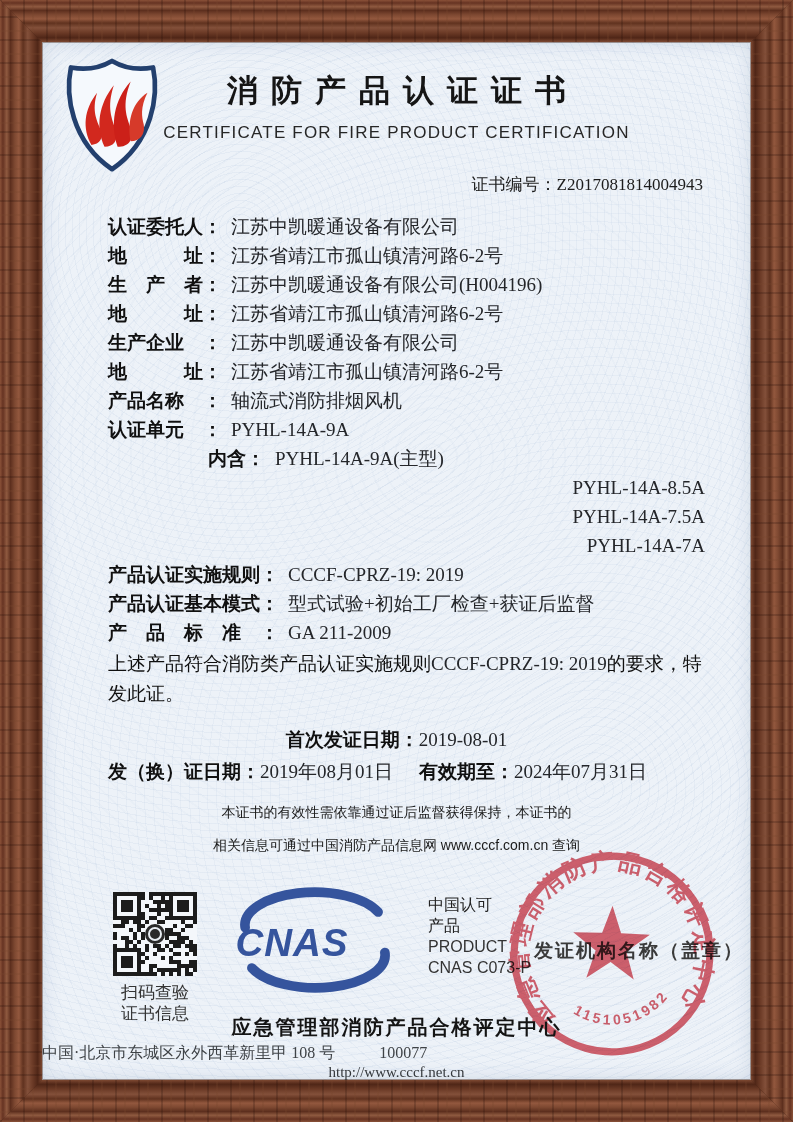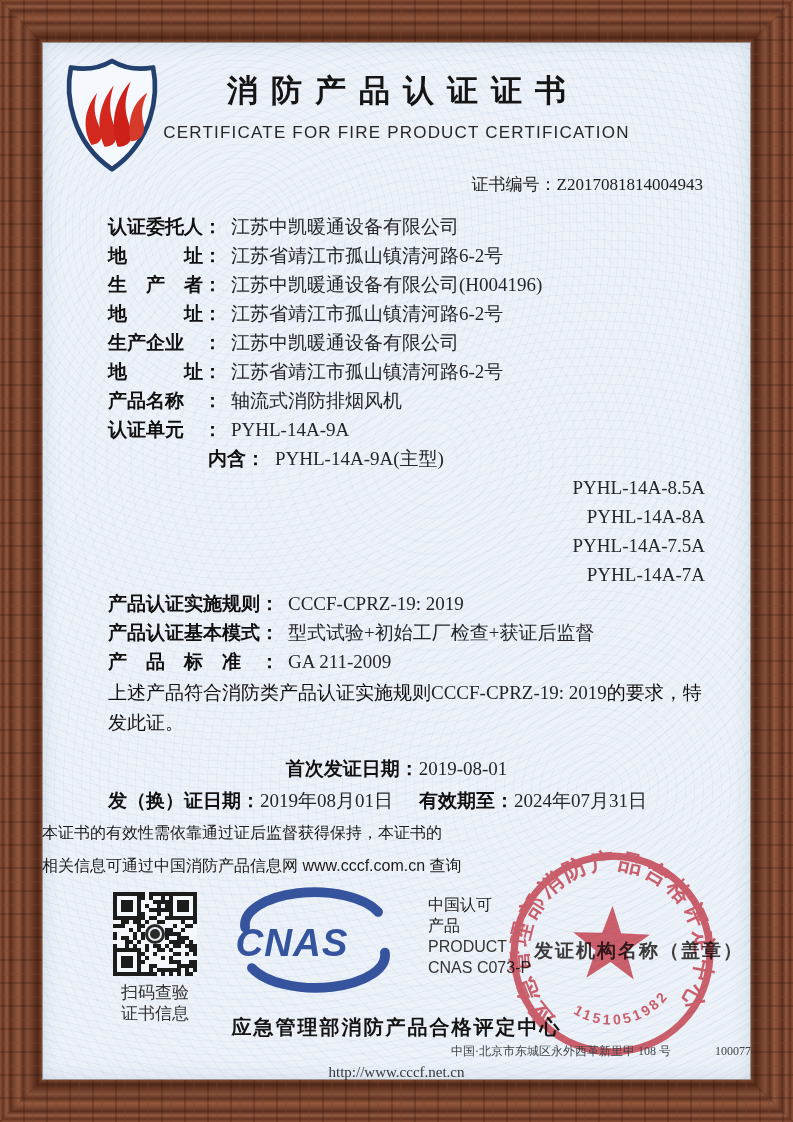--- a/index.html
+++ b/index.html
@@ -48,36 +48,36 @@
   .statement{margin:2px 46px 0 66px;font-size:19px;line-height:30px;color:#101010;}
   .statement .bold{font-weight:normal;}
   .statement .plain{font-family:"Liberation Serif",serif;color:#24262a;}
 
   .first-issue{margin-top:16px;text-align:center;font-size:19px;line-height:29px;}
   .dates-row{margin:3px 46px 0 66px;font-size:19px;line-height:30px;}
   .blabel{font-weight:bold;color:#101010;}
   .bvalue{font-family:"Liberation Serif",serif;color:#24262a;}
   .date-gap{display:inline-block;width:26px;}
 
-  .note{font-size:16px;line-height:33px;color:#1a1a1a;}
+  .note{margin-top:9px;text-align:center;font-size:14px;line-height:33px;color:#1a1a1a;}
 
   
   .qr-block{position:absolute;left:58px;top:850px;width:110px;text-align:center;}
   .qr-block svg{display:block;margin:0 auto;}
   .qr-caption{margin-top:6px;font-size:17px;line-height:21px;color:#333;font-family:Liberation Serif, serif;}
 
   .cnas-logo{position:absolute;left:182px;top:845px;width:182px;height:106px;}
   .cnas-text{position:absolute;left:386px;top:852px;font-size:16px;line-height:21px;color:#222;}
   .cnas-text .en{color:#333;}
 
   .seal-hint{position:absolute;left:492px;top:896px;font-size:19px;color:#3a3a3a;letter-spacing:2px;white-space:nowrap;font-weight:bold;}
   .seal{position:absolute;left:458px;top:800px;width:224px;height:224px;transform:rotate(-6deg);opacity:.86;mix-blend-mode:multiply;}
 
   .footer-org{position:absolute;left:0;right:0;top:972px;text-align:center;font-size:20px;font-weight:bold;letter-spacing:2px;color:#141414;}
-  .footer-addr{position:absolute;left:0;right:0;top:1001px;text-align:right;font-size:12px;color:#3f4347;font-family:"Liberation Serif",serif;}
+  .footer-addr{position:absolute;left:0;right:0;top:1001px;text-align:left;font-size:16px;color:#3f4347;font-family:"Liberation Serif",serif;}
   .footer-addr .gap{display:inline-block;width:44px;}
   .footer-url{position:absolute;left:0;right:0;top:1022px;text-align:center;font-size:15px;color:#33373b;font-family:Liberation Serif, serif;}
 </style>
 </head>
 <body>
 
 <div class="frame frame-h frame-top"></div>
 <div class="frame frame-h frame-bottom"></div>
 <div class="frame frame-v frame-left"></div>
 <div class="frame frame-v frame-right"></div>
@@ -145,21 +145,20 @@
         <span class="fvalue">PYHL-14A-9A(主型)</span>
       </div>
 
       <div class="field-row cont">
         <span class="flabel"></span>
         <span class="fvalue">PYHL-14A-8.5A</span>
       </div>
 
       <div class="field-row cont">
         <span class="flabel"></span>
-        <span class="fvalue">PYHL-14A-8A</span>
       </div>
 
       <div class="field-row cont">
         <span class="flabel"></span>
         <span class="fvalue">PYHL-14A-7.5A</span>
       </div>
 
       <div class="field-row cont">
         <span class="flabel"></span>
         <span class="fvalue">PYHL-14A-7A</span>

